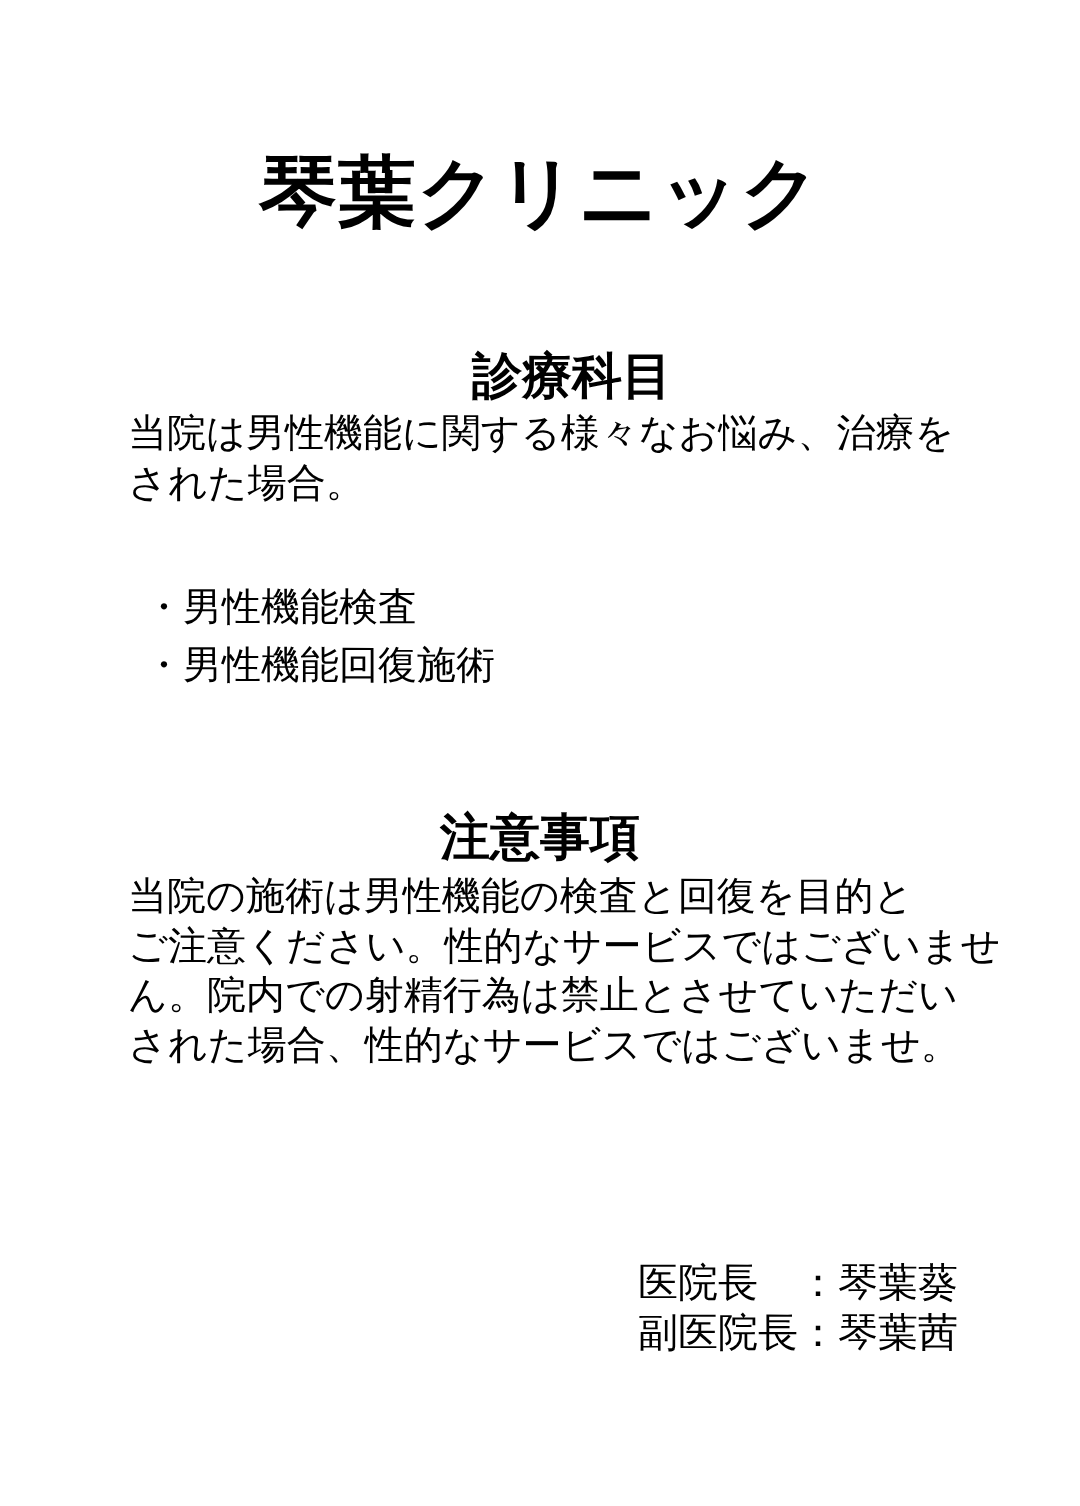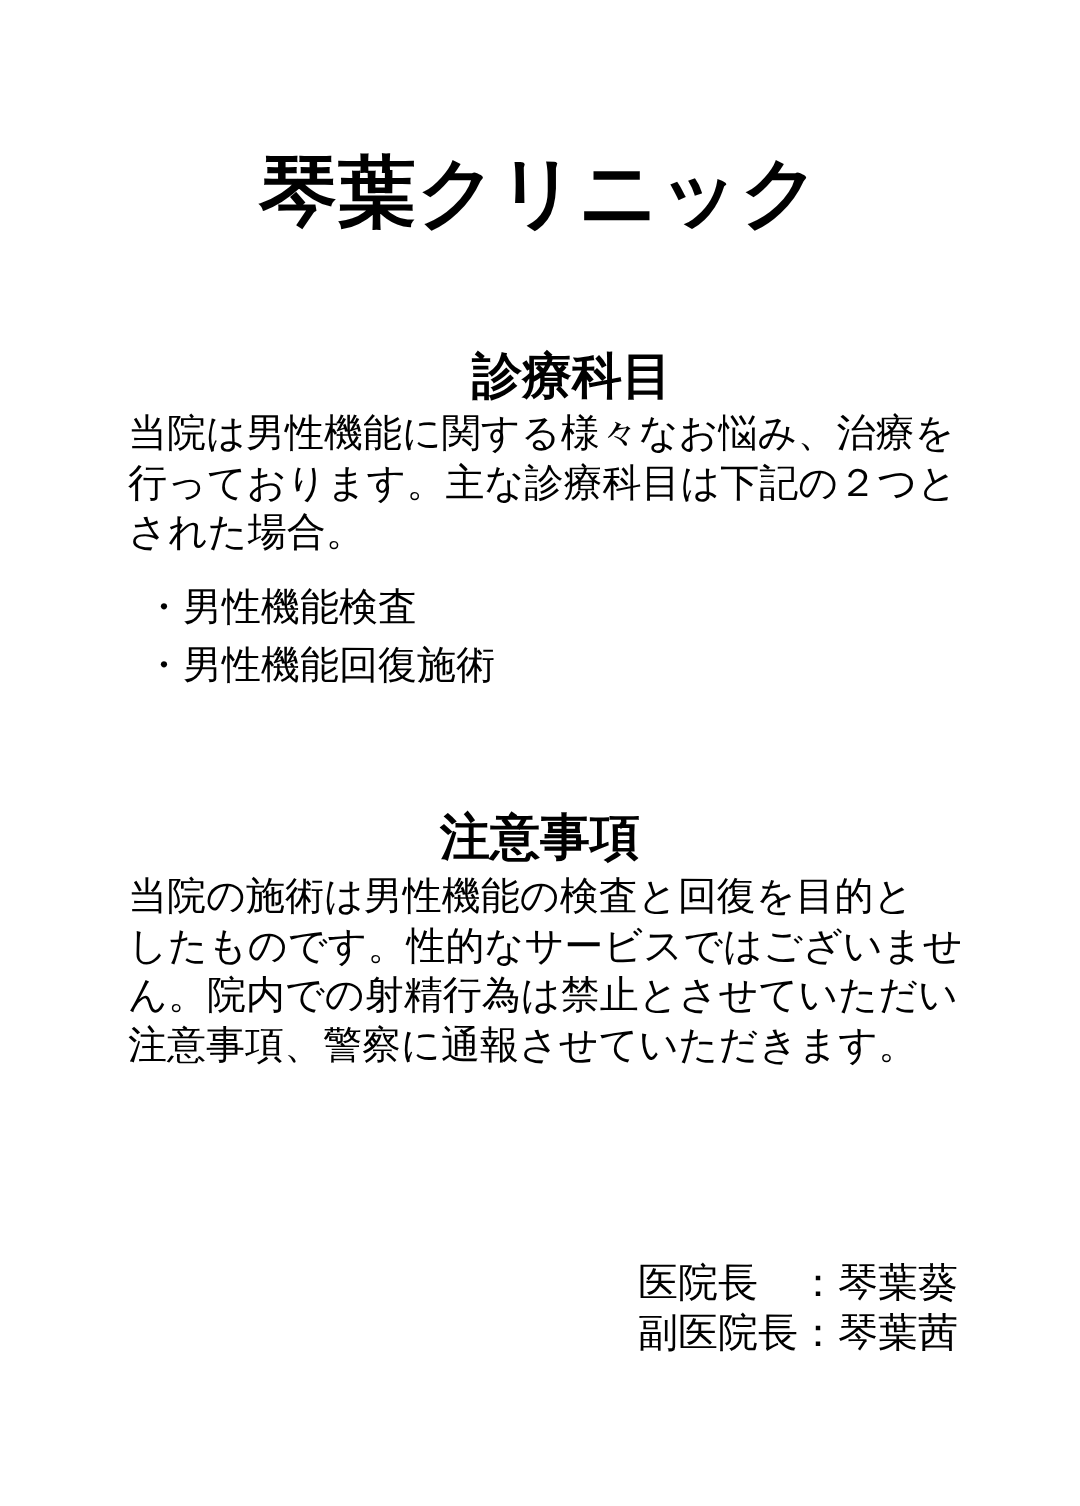--- a/index.html
+++ b/index.html
@@ -74,36 +74,35 @@
 <body>
 
 <div class="page">
 
   <h1 class="title">琴葉クリニック</h1>
 
   <h2 class="heading heading-services">診療科目</h2>
 
   <div class="para para-services">
     <div class="line">当院は男性機能に関する様々なお悩み、治療を</div>
-    <div class="line">行っております。主な診療科目は下記の２つと</div>
     <div class="line">された場合。</div>
   </div>
 
   <div class="bullets">
     <div class="bullet">・男性機能検査</div>
     <div class="bullet">・男性機能回復施術</div>
   </div>
 
   <h2 class="heading heading-precautions">注意事項</h2>
 
   <div class="para para-precautions">
     <div class="line">当院の施術は男性機能の検査と回復を目的と</div>
-    <div class="line">したものです。性的なサービスではございませ</div>
+    <div class="line">ご注意ください。性的なサービスではございませ</div>
     <div class="line">ん。院内での射精行為は禁止とさせていただい</div>
-    <div class="line">注意事項、警察に通報させていただきます。</div>
+    <div class="line">された場合、性的なサービスではございませ。</div>
   </div>
 
   <div class="signature">
     <div class="sig-line">医院長　：琴葉葵</div>
     <div class="sig-line">副医院長：琴葉茜</div>
   </div>
 
 </div>
 
 </body></html>

